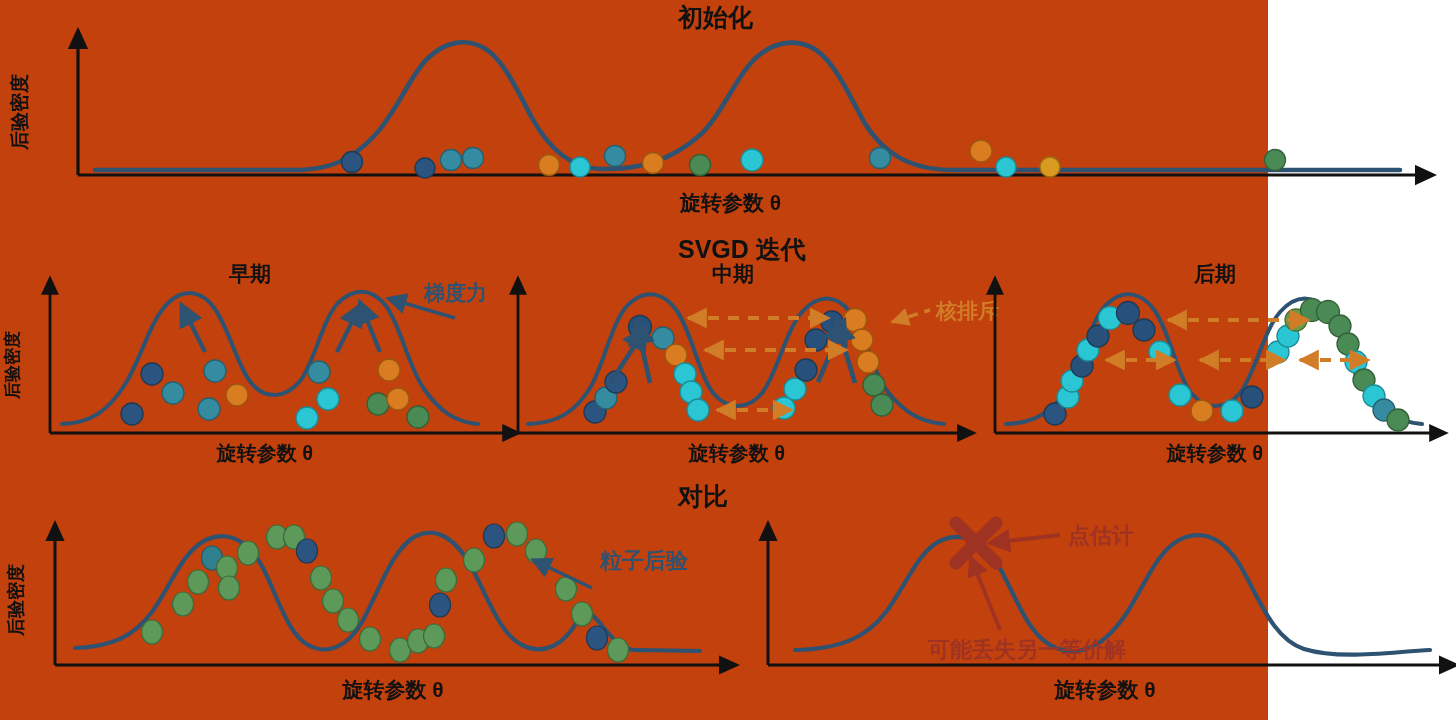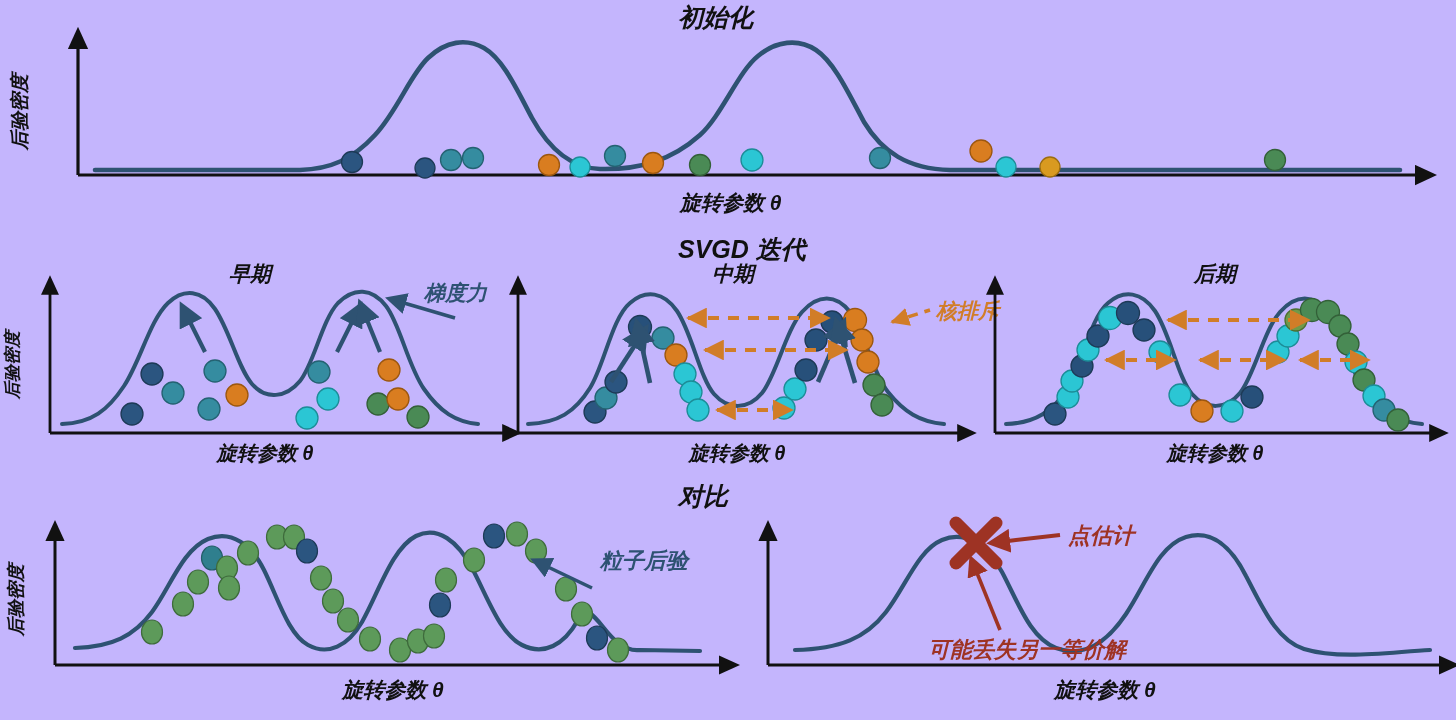--- a/index.html
+++ b/index.html
@@ -9,24 +9,23 @@
   }
   body {
     width: 1456px;
     height: 720px;
     font-family: "Liberation Sans", "DejaVu Sans", sans-serif;
     overflow: hidden;
     position: relative;
   }
   #figure-root {
     position: relative;
-    width: 1456px;
+    width: 1268px;
     height: 720px;
-    background: #c4b5fd;
-    font-style: italic;
+    background: #c2410c;
   }
   svg.panel-svg {
     position: absolute;
     top: 0;
     left: 0;
     width: 1456px;
     height: 720px;
     overflow: visible;
   }
   .title-text {

